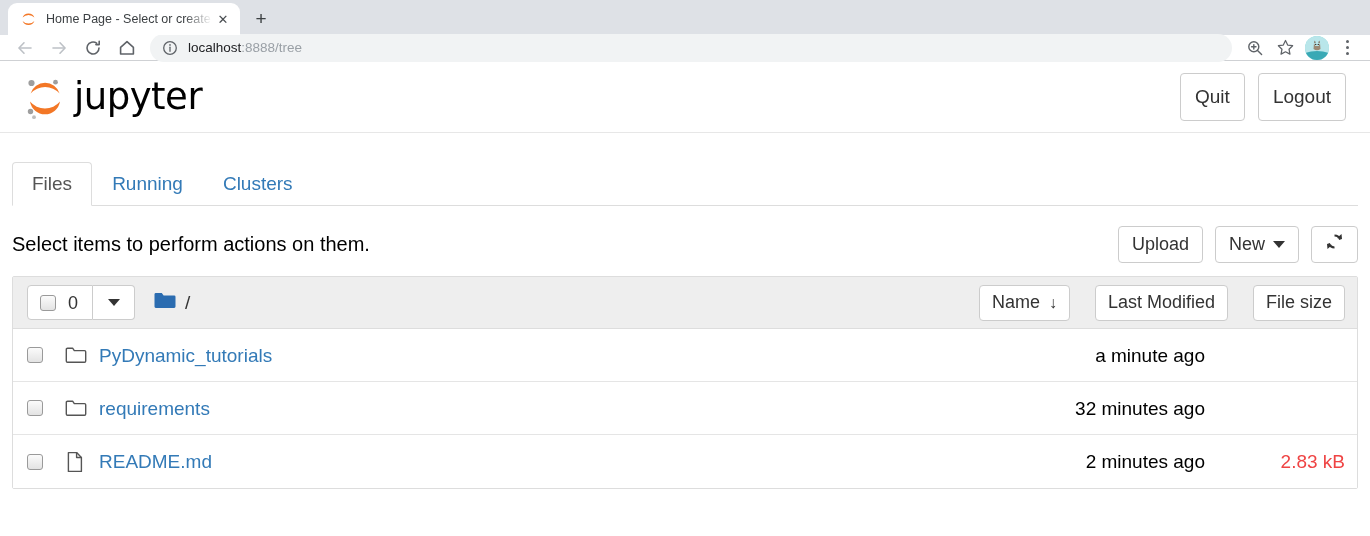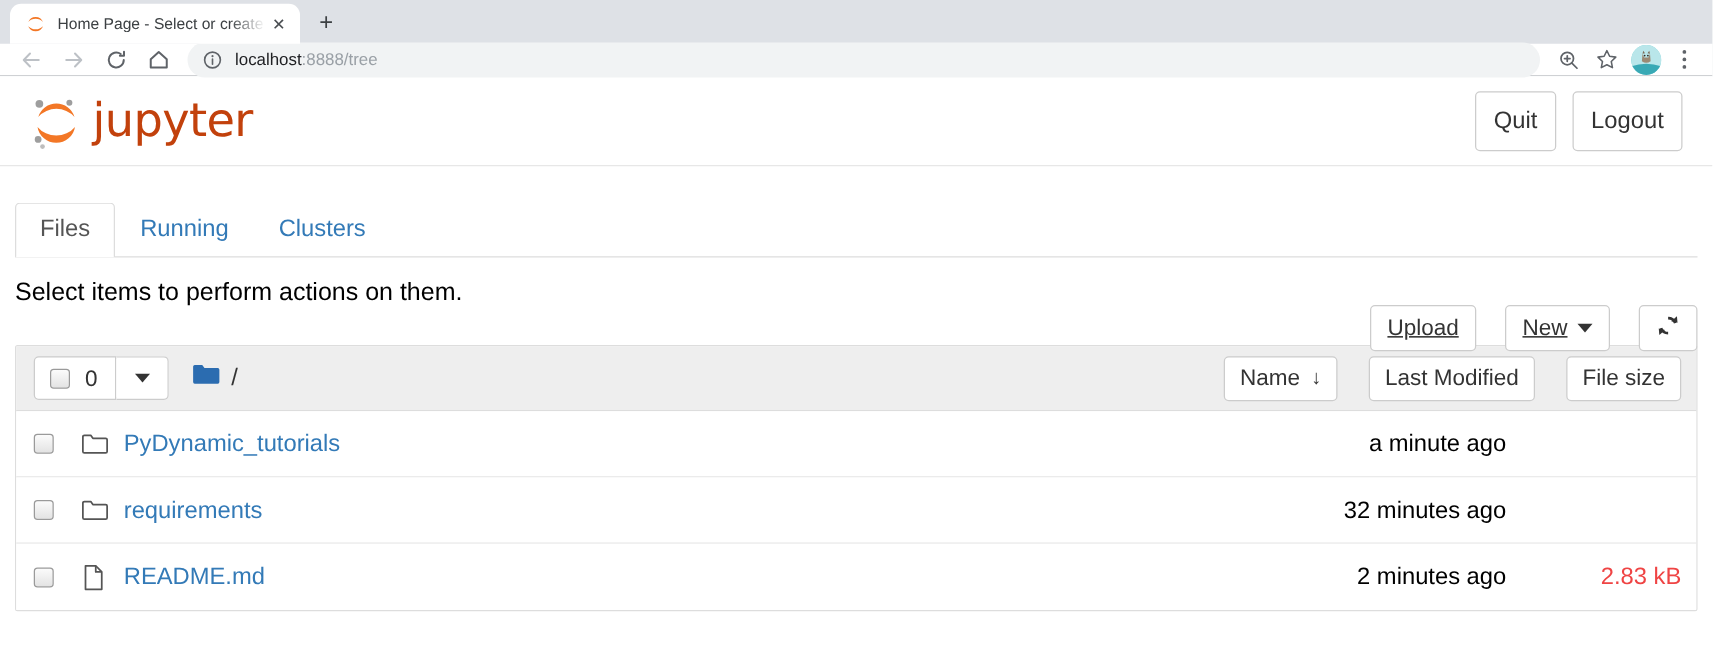--- a/index.html
+++ b/index.html
@@ -122,21 +122,21 @@
     height: 72px;
     display: flex;
     align-items: center;
     padding: 0 24px 0 22px;
     border-bottom: 1px solid #e7e7e7;
   }
   .logo { display: flex; align-items: center; }
   .logo-mark { width: 46px; height: 46px; margin-right: 6px; }
   .logo-text {
     font-size: 37px;
-    color: #c2410c;
+    color: #000000;
     font-family: "DejaVu Sans", sans-serif;
     font-weight: 400;
     letter-spacing: -0.5px;
     line-height: 1;
   }
   .header-actions { margin-left: auto; display: flex; gap: 13px; }
   .btn {
     border: 1px solid #cccccc;
     background: #ffffff;
     border-radius: 4px;
@@ -169,30 +169,30 @@
     white-space: nowrap;
   }
   .tab-item.active {
     color: #555555;
     background: #ffffff;
     border-color: #dddddd #dddddd #ffffff;
   }
 
   .actionbar {
     display: flex;
+    align-items: center;
     margin-top: 18px;
     height: 40px;
-    flex-direction: column;
   }
   .hint {
     font-size: 20px;
     color: #000000;
     line-height: 1;
   }
-  .actionbar-right { margin-left: auto; display: flex; gap: 23px; text-decoration: underline; }
+  .actionbar-right { margin-left: auto; display: flex; gap: 12px; }
   .btn-sm {
     border: 1px solid #cccccc;
     background: #ffffff;
     border-radius: 4px;
     font-size: 18px;
     color: #333333;
     padding: 0 13px;
     height: 37px;
     display: flex; align-items: center; justify-content: center;
     gap: 8px;

